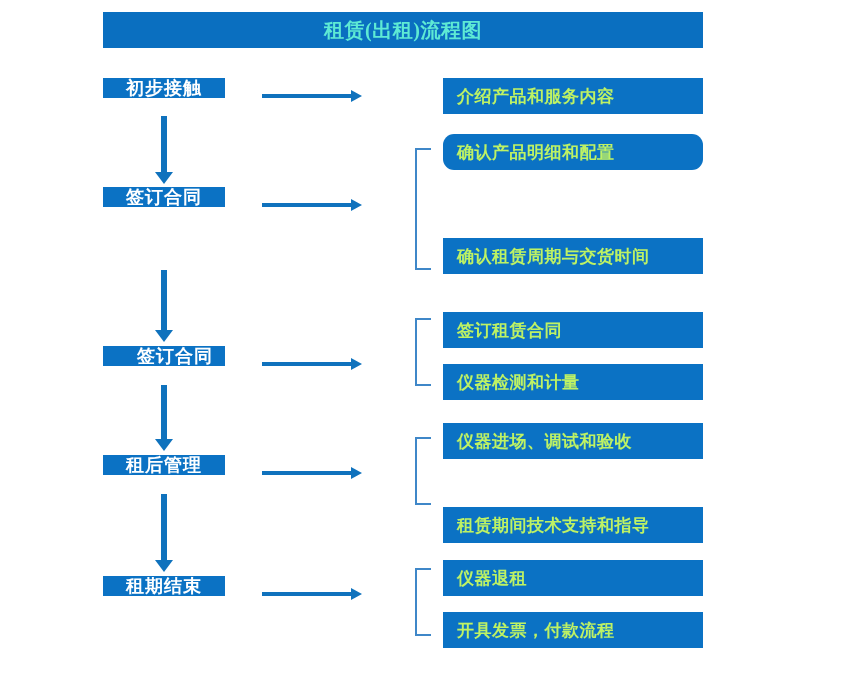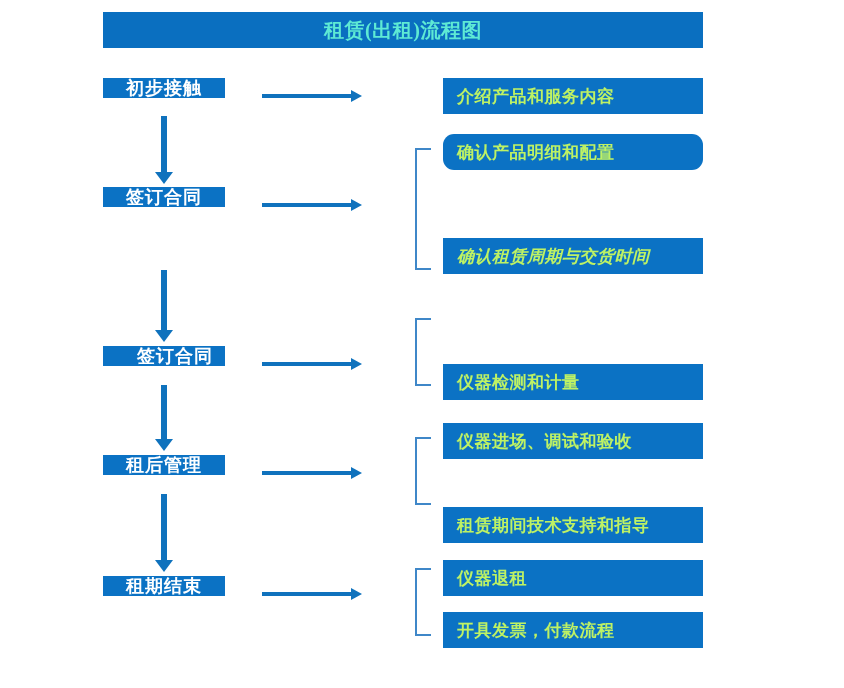--- a/index.html
+++ b/index.html
@@ -200,22 +200,23 @@
 
   <div class="bracket" style="left:415px; top:437px; height:68px;"></div>
 
   <div class="bracket" style="left:415px; top:568px; height:68px;"></div>
 
   <div class="detail-box" style="top:78px;">介绍产品和服务内容</div>
 
   <div class="detail-box" style="top:134px;border-radius:11px;">确认产品明细和配置</div>
 
 
-  <div class="detail-box" style="top:238px;font-style:italic;">确认租赁周期与交货时间</div>
-
+  <div class="detail-box" style="top:238px;">确认租赁周期与交货时间</div>
+
+  <div class="detail-box" style="top:312px;">签订租赁合同</div>
 
   <div class="detail-box" style="top:364px;">仪器检测和计量</div>
 
   <div class="detail-box" style="top:423px;">仪器进场、调试和验收</div>
 
   <div class="detail-box" style="top:507px;">租赁期间技术支持和指导</div>
 
   <div class="detail-box" style="top:560px;">仪器退租</div>
 
   <div class="detail-box" style="top:612px;">开具发票，付款流程</div>

